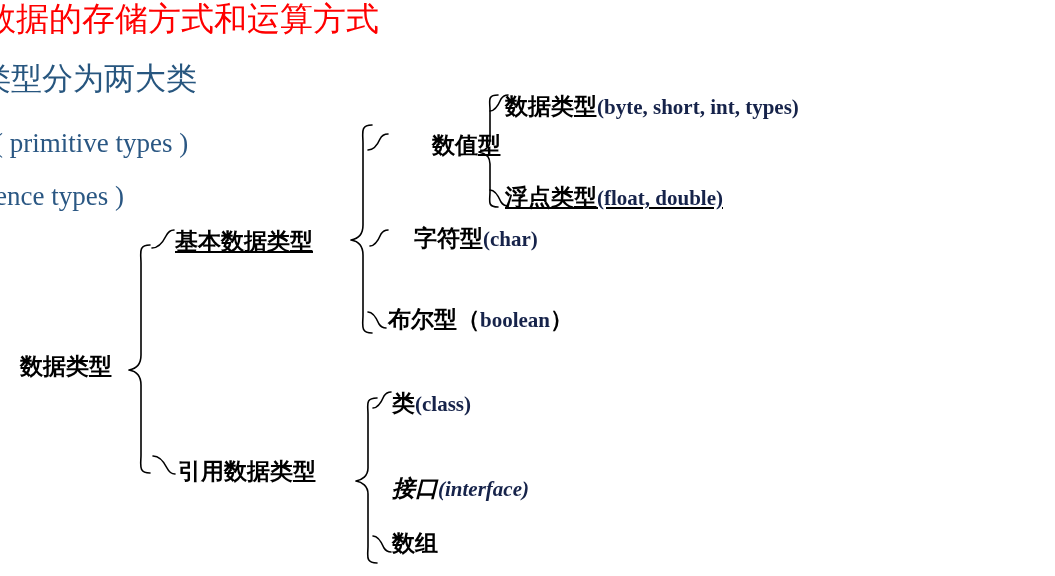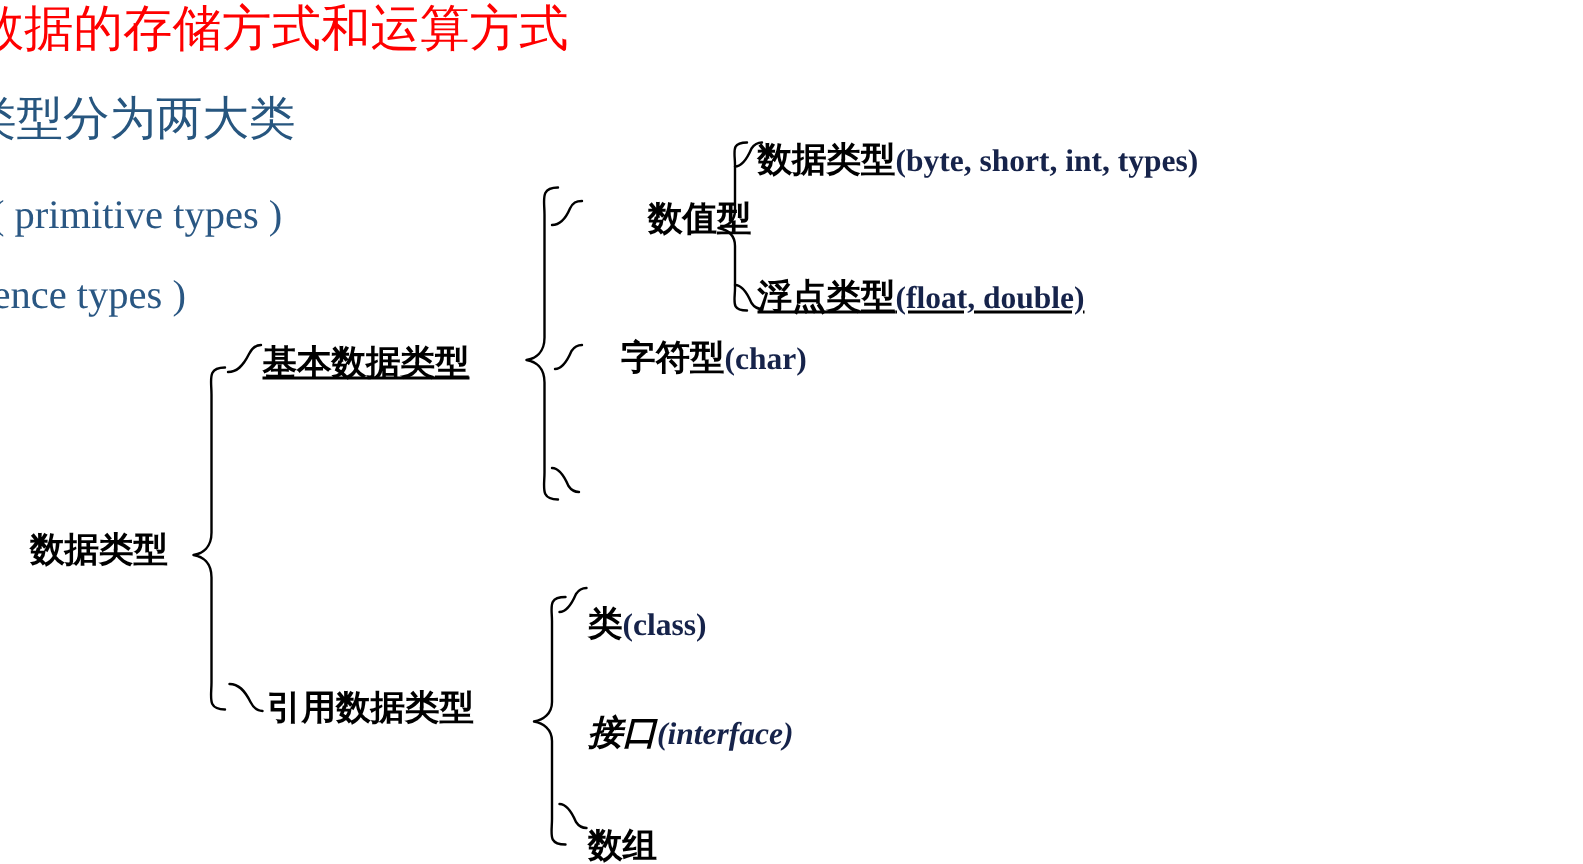--- a/index.html
+++ b/index.html
@@ -66,23 +66,23 @@
   }
 
   .n-root       { left: 20px;  top: 355px; }
   .n-primitive  { left: 175px; top: 230px; text-decoration: underline; }
   .n-reference  { left: 178px; top: 460px; }
   .n-numeric    { left: 389px; top: 134px; margin-left: 43px; }
   .n-integer    { left: 505px; top: 95px;  }
   .n-float      { left: 505px; top: 186px; text-decoration: underline; }
   .n-char       { left: 390px; top: 227px; margin-left: 24px; }
   .n-boolean    { left: 388px; top: 308px; }
-  .n-class      { left: 392px; top: 392px; margin-top: 12px; }
+  .n-class      { left: 392px; top: 392px; }
   .n-interface  { left: 392px; top: 477px; font-style: italic; }
-  .n-array      { left: 392px; top: 552px; text-align: right; }
+  .n-array      { left: 392px; top: 532px; text-align: right; }
 
   
   .brace {
     position: absolute;
     overflow: visible;
   }
   .brace path {
     fill: none;
     stroke: #000000;
     stroke-width: 1.6;
@@ -124,20 +124,23 @@
   </div>
 
   <div class="txt node n-float">
     <span>浮点类型</span><span class="en">(float, double)</span>
   </div>
 
   <div class="txt node n-char">
     <span>字符型</span><span class="en">(char)</span>
   </div>
 
+  <div class="txt node n-boolean">
+    <span>布尔型（</span><span class="en">boolean</span><span>）</span>
+  </div>
 
   <div class="txt node n-class">
     <span>类</span><span class="en">(class)</span>
   </div>
 
   <div class="txt node n-interface">
     <span>接口</span><span class="en">(interface)</span>
   </div>
 
   <div class="txt node n-array">

